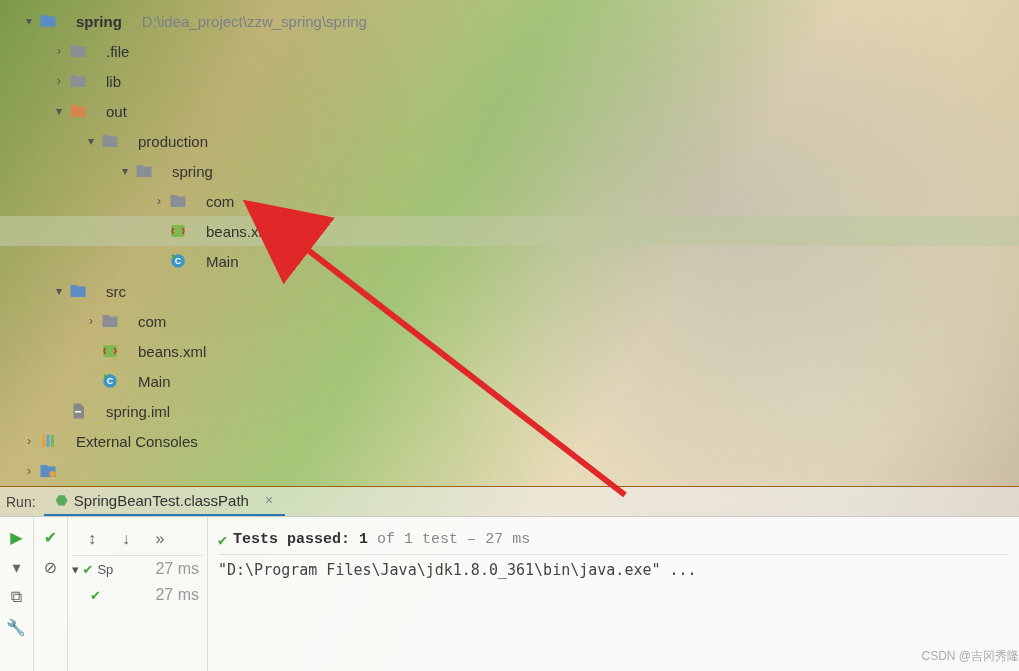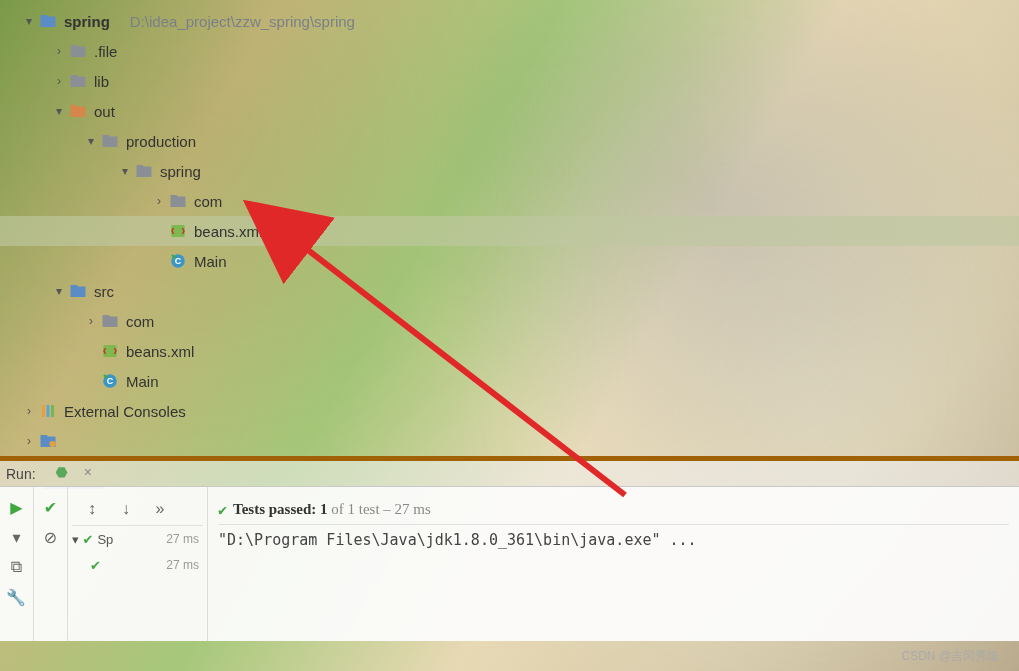--- a/index.html
+++ b/index.html
@@ -61,30 +61,30 @@
       flex-shrink: 0;
     }
     .folder-blue { color: #5b8cc5; }
     .folder-gray { color: #8a8f95; }
     .folder-orange { color: #d6864b; }
     .file-xml { color: #b85c3a; }
     .file-class { color: #3b96c6; }
     .file-iml { color: #888; }
     .lib-icon { color: #6fb8e6; }
     .scratch-icon { color: #5b8cc5; }
-    .label { color: #333; }
+    .label { color: #333; margin-left: 12px; }
     .label.bold { font-weight: bold; }
     .path-hint { color: #7a8088; margin-left: 20px; }
     .run-bar {
       position: relative;
       z-index: 2;
       display: flex;
       align-items: center;
       height: 30px;
-      border-top: 5px solid #a16207;
+      border-top: 1px solid #a16207;
       background: rgba(240,240,240,0.55);
       padding-left: 2px;
     }
     .run-label { font-size: 14px; color: #444; margin: 0 8px 0 4px; }
     .run-tab {
       display: flex;
       align-items: center;
       height: 30px;
       padding: 0 12px;
       border-bottom: 3px solid #2a7ab0;
@@ -128,21 +128,21 @@
     }
     .test-row {
       display: flex;
       align-items: center;
       font-size: 13px;
       height: 26px;
       gap: 4px;
       color: #555;
     }
     .test-row .check { color: #3fa83f; }
-    .test-row .time { color: #999; font-size: 12px; margin-left: auto; padding-right: 4px; }
+    .test-row .time { color: #999; font-size: 16px; margin-left: auto; padding-right: 4px; }
     .console {
       flex: 1;
       padding: 8px 10px;
       font-family: "Consolas", monospace;
       font-size: 15px;
       color: #444;
       overflow: hidden;
     }
     .status-line {
       display: flex;
@@ -158,21 +158,21 @@
     .arrow-overlay {
       position: absolute;
       z-index: 5;
       pointer-events: none;
       left: 0; top: 0;
       width: 1019px;
       height: 671px;
     }
     .watermark {
       position: absolute;
-      right: 20px;
+      right: 0;
       bottom: 6px;
       font-size: 12px;
       color: #aaa;
       z-index: 10;
       font-family: Arial, sans-serif;
     }
     .toolbar-row {
       display: flex;
       align-items: center;
       gap: 10px;
@@ -319,20 +319,30 @@
     <span class="icon file-class">
       <svg class="fi" viewBox="0 0 24 24">
           <circle cx="12" cy="12" r="9" fill="#3b96c6"></circle>
           <text x="12" y="16" text-anchor="middle" fill="white" font-size="12" font-weight="bold">C</text>
           <path d="M4 4 L8 8" stroke="#3fa83f" stroke-width="3"></path>
         </svg>
     </span>
     <span class="label">Main</span>
   </div>
 
+  <div class="row indent-1">
+    <span class="arrow none">›</span>
+    <span class="icon file-iml">
+      <svg class="fi" viewBox="0 0 24 24" fill="#888">
+          <path d="M6 2h9l5 5v15H6z"></path>
+          <rect x="8" y="12" width="8" height="2" fill="#fff"></rect>
+        </svg>
+    </span>
+    <span class="label">spring.iml</span>
+  </div>
 
   <div class="row indent-0">
     <span class="arrow">›</span>
     <span class="icon lib-icon">
       <svg class="fi" viewBox="0 0 24 24">
           <rect x="4" y="4" width="4" height="16" fill="#e8a03d"></rect>
           <rect x="10" y="4" width="4" height="16" fill="#5ca3d6"></rect>
           <rect x="16" y="4" width="4" height="16" fill="#6fb85a"></rect>
         </svg>
     </span>
@@ -348,20 +358,21 @@
         </svg>
     </span>
   </div>
 
 </div>
 
 <div class="run-bar">
   <span class="run-label">Run:</span>
   <div class="run-tab">
     <span class="tab-icon">⬣</span>
+    <span>SpringBeanTest.classPath</span>
     <span class="close-x">×</span>
   </div>
 </div>
 
 <div class="bottom-panel">
   <div class="tool-col">
     <span class="tool-btn play">▶</span>
     <span class="tool-btn">▾</span>
     <span class="tool-btn">⧉</span>
     <span class="tool-btn">🔧</span>
@@ -383,21 +394,21 @@
       <span class="time">27 ms</span>
     </div>
     <div class="test-row" style="padding-left:18px">
       <span class="check">✔</span>
       <span class="time">27 ms</span>
     </div>
   </div>
   <div class="console">
     <div class="status-line">
       <span class="check">✔</span>
-      <span style="color:#333;font-family:Liberation Serif, serif"><b>Tests passed:</b> <b>1</b> <span style="color:#888">of 1 test – 27 ms</span></span>
+      <span style="color:#333;font-family:Liberation Mono, monospace"><b>Tests passed:</b> <b>1</b> <span style="color:#888">of 1 test – 27 ms</span></span>
     </div>
     <div class="cons-line">"D:\Program Files\Java\jdk1.8.0_361\bin\java.exe" ...</div>
   </div>
 </div>
 
 <svg class="arrow-overlay">
   <defs>
     <marker id="ah" markerWidth="14" markerHeight="14" refX="3" refY="7" orient="auto">
       <path d="M0,0 L14,7 L0,14 z" fill="#e02828"></path>
     </marker>

